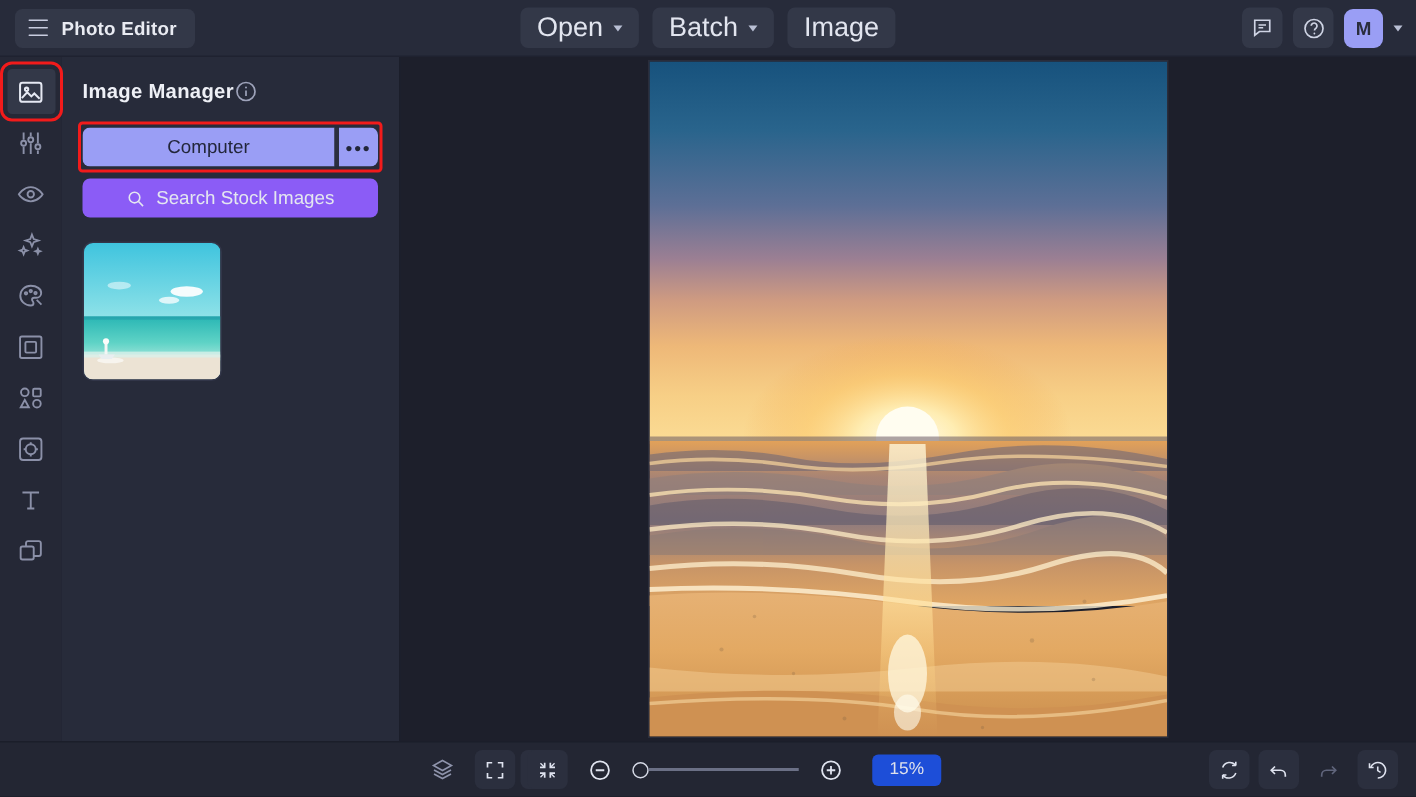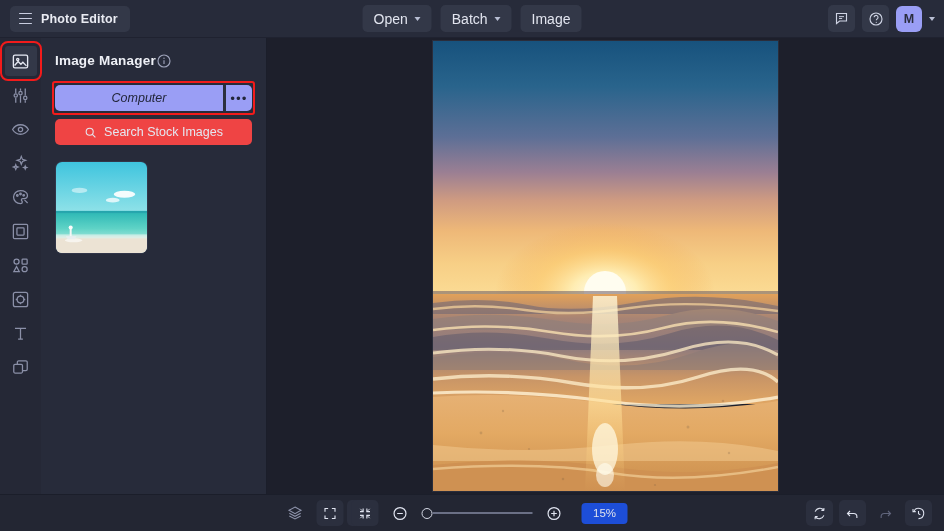--- a/index.html
+++ b/index.html
@@ -30,21 +30,21 @@
   .hamburger { width: 13px; height: 11px; display: flex; flex-direction: column; justify-content: space-between; }
   .hamburger i { display: block; height: 1.4px; background: #c9cde0; border-radius: 1px; }
 
   .center-tools {
     position: absolute; left: 50%; transform: translateX(-50%);
     display: flex; align-items: center; gap: 9px;
   }
   .tool-btn {
     height: 27px; padding: 0 11px;
     background: #333848; border-radius: 5px;
-    color: #e2e5ef; font-size: 14px;
+    color: #e2e5ef; font-size: 18px;
     display: flex; align-items: center; gap: 7px;
     cursor: pointer;
   }
   .caret { width: 0; height: 0; border-left: 3.6px solid transparent; border-right: 3.6px solid transparent; border-top: 4.2px solid #b9bfd4; }
 
   .header-right {
     position: absolute; right: 9px;
     display: flex; align-items: center; gap: 7px;
   }
   .icon-btn {
@@ -88,40 +88,40 @@
     border-right: 1px solid #1b1e2a;
   }
   .panel-head {
     height: 41px; display: flex; align-items: center; justify-content: flex-start;
     padding-top: 4px;
   }
   .panel-title { color: #eef0f6; font-size: 13.5px; font-weight: bold; letter-spacing: .2px; }
   .source-row { position: relative; display: flex; align-items: center; margin-top: 6px; }
   .source-wrap {
     display: flex; width: 100%; height: 26px;
-    border-radius: 5px; overflow: hidden; font-style: italic;
+    border-radius: 5px; overflow: hidden;
   }
   .source-main {
     flex: 1; background: #9a9ef5; color: #22263a;
     font-size: 12.5px; display: flex; align-items: center; justify-content: center;
     cursor: pointer;
   }
   .source-sep { width: 3px; background: #2b2f3e; }
   .source-more {
     width: 26px; background: #9a9ef5; color: #22263a;
     display: flex; align-items: center; justify-content: center;
     font-size: 13px; letter-spacing: 1.2px; cursor: pointer;
   }
   .redbox-source {
     position: absolute; left: -3px; right: -3px; top: -4px; bottom: -4px;
     border: 2.5px solid #f21b1b; border-radius: 3px; pointer-events: none;
   }
   .search-btn {
     margin-top: 8px; height: 26px; width: 100%;
-    background: #ef4444; border-radius: 5px;
+    background: #8b5cf6; border-radius: 5px;
     color: #e4e7f0; font-size: 12.5px;
     display: flex; align-items: center; justify-content: center; gap: 7px;
     cursor: pointer;
   }
   .thumb-grid { margin-top: 16px; display: flex; flex-wrap: wrap; gap: 8px; }
   .thumb {
     width: 93px; height: 93px; border-radius: 7px;
     overflow: hidden; cursor: pointer;
     border: 1px solid #323649;
   }

